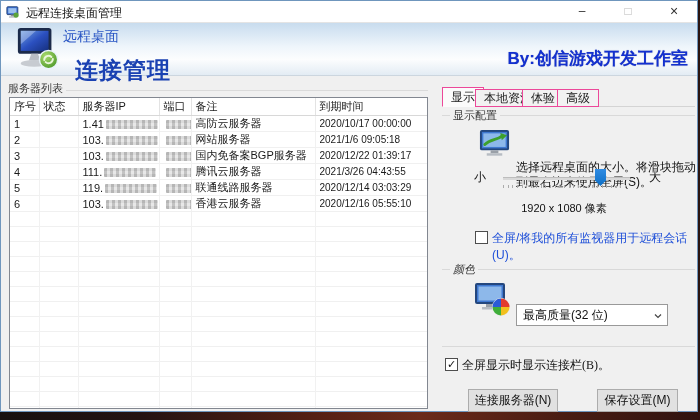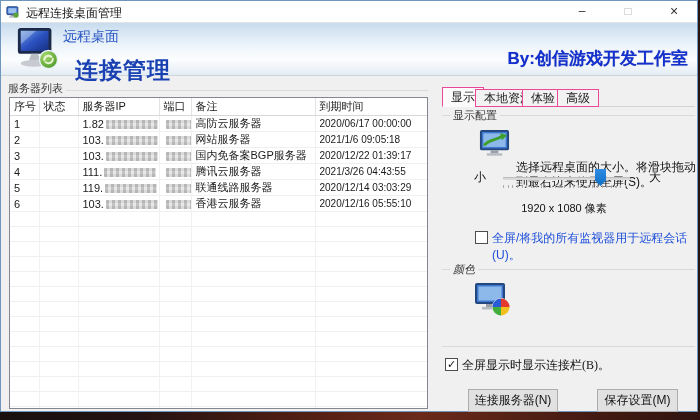--- a/index.html
+++ b/index.html
@@ -166,24 +166,24 @@
             <th>服务器IP</th>
             <th>端口</th>
             <th>备注</th>
             <th>到期时间</th>
           </tr>
         </thead>
         <tbody>
           <tr>
             <td>1</td>
             <td></td>
-            <td><span>1.82</span><span class="mosaic m-ip"></span></td>
+            <td><span>1.41</span><span class="mosaic m-ip"></span></td>
             <td><span class="mosaic m-port"></span></td>
             <td>高防云服务器</td>
-            <td class="expire">2020/06/17 00:00:00</td>
+            <td class="expire">2020/10/17 00:00:00</td>
           </tr>
           <tr>
             <td>2</td>
             <td></td>
             <td><span>103.</span><span class="mosaic m-ip"></span></td>
             <td><span class="mosaic m-port"></span></td>
             <td>网站服务器</td>
             <td class="expire">2021/1/6 09:05:18</td>
           </tr>
           <tr>
@@ -267,20 +267,28 @@
         <rect x="13" y="22" width="8" height="3" fill="#9aa0a8"></rect>
         <rect x="9" y="25" width="16" height="2.5" fill="#b7bcc3"></rect>
         <circle cx="28" cy="25" r="8.5" fill="#fff" stroke="#e8e8e8"></circle>
         <path d="M28 25 L28 16.5 A8.5 8.5 0 0 1 36.5 25 Z" fill="#e23b2e"></path>
         <path d="M28 25 L36.5 25 A8.5 8.5 0 0 1 28 33.5 Z" fill="#f2c01d"></path>
         <path d="M28 25 L28 33.5 A8.5 8.5 0 0 1 19.5 25 Z" fill="#3fae3a"></path>
         <path d="M28 25 L19.5 25 A8.5 8.5 0 0 1 28 16.5 Z" fill="#2a5bd7"></path>
       </svg>
     </span>
 
+    <div class="combo">
+      <span>最高质量(32 位)</span>
+      <span class="chev">
+        <svg width="8" height="8" viewBox="0 0 8 8">
+            <polyline points="1,2.5 4,5.5 7,2.5" fill="none" stroke="#444" stroke-width="1.2"></polyline>
+          </svg>
+      </span>
+    </div>
 
     <div class="groupline sep-line"></div>
 
     <div class="checkbox cb2 checked">✓</div>
     <span class="cb2-label">全屏显示时显示连接栏(B)。</span>
 
     <div class="btn btn-connect">连接服务器(N)</div>
     <div class="btn btn-save">保存设置(M)</div>
 
   </div>

